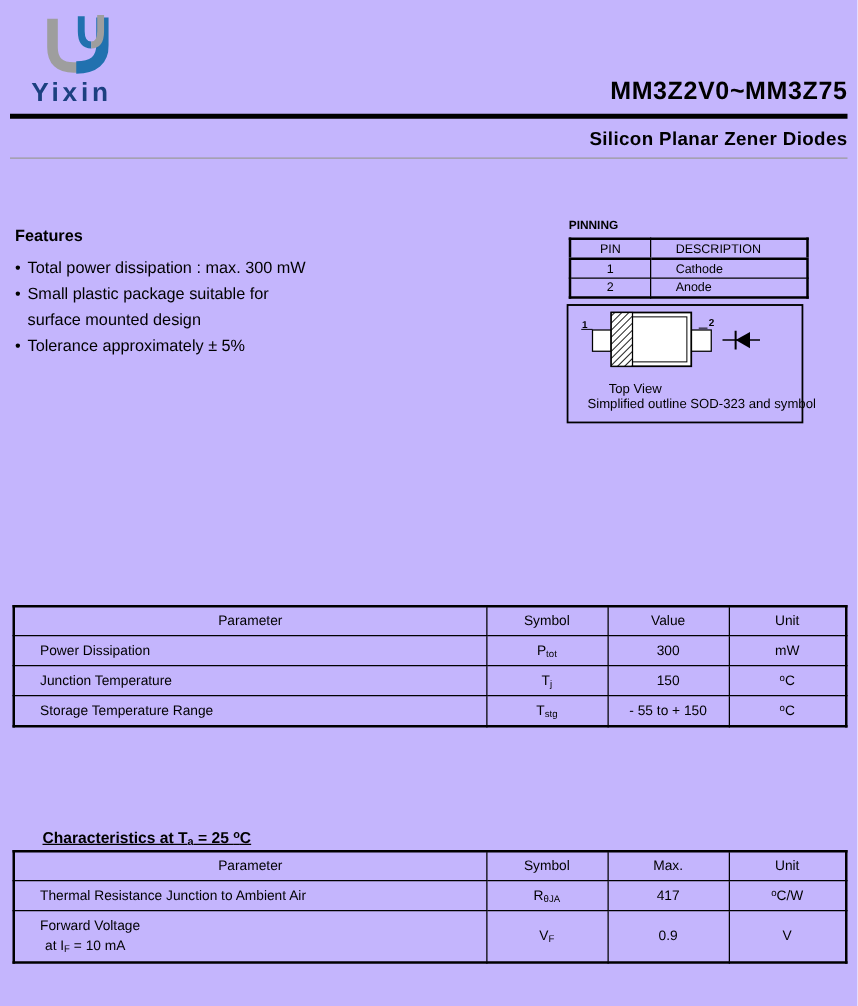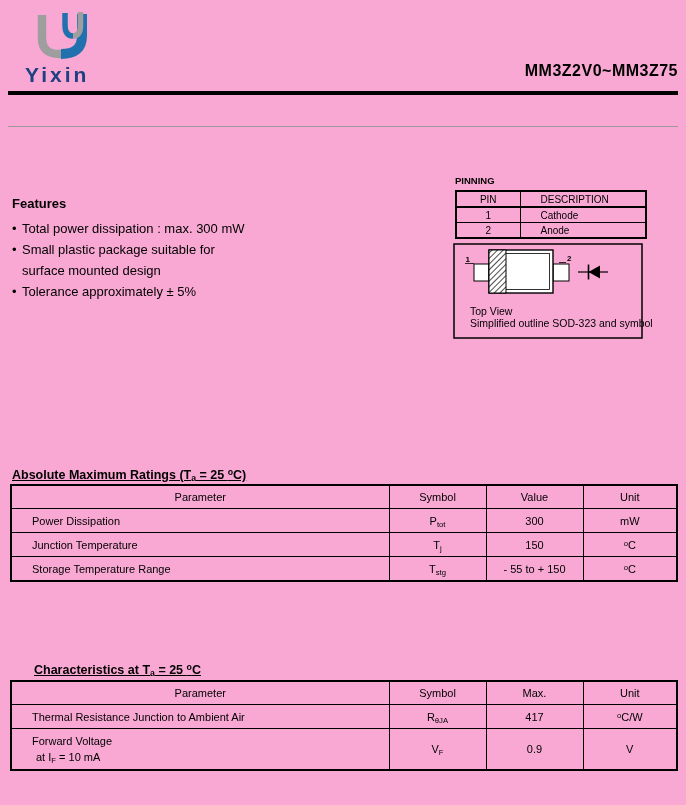--- a/index.html
+++ b/index.html
@@ -1,49 +1,49 @@
 <!DOCTYPE html>
 <html><head>
 <meta charset="utf-8">
 <style>
   html,body{margin:0;padding:0;background:#fff;}
-  .page{position:relative;width:686px;height:805px;background:#f9a8d4;overflow:hidden;
+  .page{position:relative;width:686px;height:805px;background:#c4b5fd;overflow:hidden;
         font-family:"Liberation Sans",sans-serif;color:#000;}
 
   
   .logo-svg{position:absolute;left:37px;top:12px;}
   .logo-text{position:absolute;left:25px;top:63px;font-size:21px;font-weight:bold;
              letter-spacing:3px;color:#1c4080;}
-  .part-title{position:absolute;right:8px;top:62px;font-size:16px;font-weight:bold;
+  .part-title{position:absolute;right:8px;top:62px;font-size:20px;font-weight:bold;
               letter-spacing:.5px;text-align:center;}
   .rule-thick{position:absolute;left:8px;top:91px;width:670px;height:4px;background:#000;}
   .subtitle{position:absolute;right:8px;top:103px;font-size:15px;font-weight:bold;
             letter-spacing:.3px;text-align:right;}
   .rule-thin{position:absolute;left:8px;top:126px;width:670px;height:1px;background:#9a9a9a;}
 
   
   .features{position:absolute;left:12px;top:181px;font-size:13px;}
-  .features h3{margin:15px 0 7px 0;font-size:13px;font-weight:bold;}
+  .features h3{margin:0 0 7px 0;font-size:13px;font-weight:bold;}
   .feat-line{line-height:21px;white-space:nowrap;}
   .feat-line .bullet{display:inline-block;width:10px;}
   .feat-line.cont{padding-left:10px;}
 
   
   .pinning-label{position:absolute;left:455px;top:175px;font-size:9.5px;font-weight:bold;}
   table{border-collapse:collapse;table-layout:fixed;}
   .pin-table{position:absolute;left:455px;top:190px;width:190px;border:2px solid #000;
              font-size:10px;}
   .pin-table th,.pin-table td{border:1px solid #000;font-weight:normal;padding:0;height:14px;}
   .pin-table th{border-bottom:2px solid #000;height:14px;}
   .pin-table .c{text-align:center;}
   .pin-table .l{text-align:left;padding-left:20px;}
 
   
   .pkg-box{position:absolute;left:453px;top:243px;width:190px;height:96px;}
-  .pkg-caption1{position:absolute;left:17px;top:62px;font-size:10.5px;text-align:center;}
+  .pkg-caption1{position:absolute;left:34px;top:62px;font-size:10.5px;text-align:center;}
   .pkg-caption2{position:absolute;left:17px;top:74px;font-size:10.5px;white-space:nowrap;}
 
   
   .sec-heading{position:absolute;left:12px;font-size:12.5px;font-weight:bold;
                text-decoration:underline;white-space:nowrap;}
 
   
   .data-table{position:absolute;left:10px;width:666px;border:2px solid #000;font-size:11px;}
   .data-table th,.data-table td{border:1px solid #000;font-weight:normal;padding:0;
                                 text-align:center;vertical-align:middle;}
@@ -67,20 +67,21 @@
   <svg class="logo-svg" width="50" height="50" viewBox="0 0 50 50">
     <path d="M 5,3 L 5,26 Q 5,42 22,42 L 25,42" fill="none" stroke="#9e9e9e" stroke-width="8.5"></path>
     <path d="M 24,42 Q 45,42 45,24 L 45,2" fill="none" stroke="#2171af" stroke-width="10"></path>
     <path d="M 28,1 L 28,13 Q 28,24 36,24" fill="none" stroke="#2171af" stroke-width="5.5"></path>
     <path d="M 36,24 Q 43.5,24 43.5,13 L 43.5,0" fill="none" stroke="#9e9e9e" stroke-width="5.5"></path>
   </svg>
   <div class="logo-text">Yixin</div>
 
   <div class="part-title">MM3Z2V0~MM3Z75</div>
   <div class="rule-thick"></div>
+  <div class="subtitle">Silicon Planar Zener Diodes</div>
   <div class="rule-thin"></div>
 
   <div class="features">
     <h3>Features</h3>
     <div class="feat-line">
       <span class="bullet">•</span><span>Total power dissipation : max. 300 mW</span>
     </div>
     <div class="feat-line">
       <span class="bullet">•</span><span>Small plastic package suitable for</span>
     </div>
@@ -140,21 +141,20 @@
       <g>
         <line x1="125" y1="29" x2="155" y2="29" stroke="#000" stroke-width="1.2"></line>
         <line x1="135.5" y1="21.5" x2="135.5" y2="36.5" stroke="#000" stroke-width="1.6"></line>
         <polygon points="135.5,29 147,22.5 147,35.5" fill="#000"></polygon>
       </g>
     </svg>
     <div class="pkg-caption1">Top View</div>
     <div class="pkg-caption2">Simplified outline SOD-323 and symbol</div>
   </div>
 
-  <div class="sec-heading" style="top:468px;">Absolute Maximum Ratings (T<sub>a</sub> = 25 <sup>o</sup>C)</div>
   <table class="data-table" style="top:484px;">
     <colgroup>
         <col class="c1">
         <col class="c2">
         <col class="c3">
         <col class="c4">
       </colgroup>
     <tbody>
         <tr>
       <th>Parameter</th>

